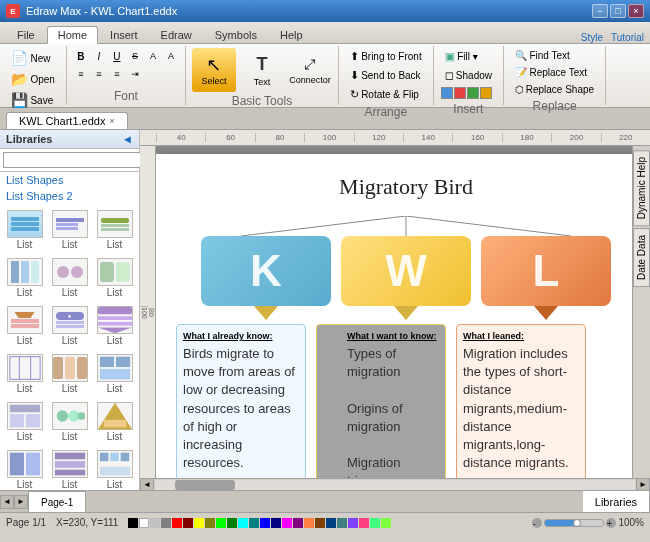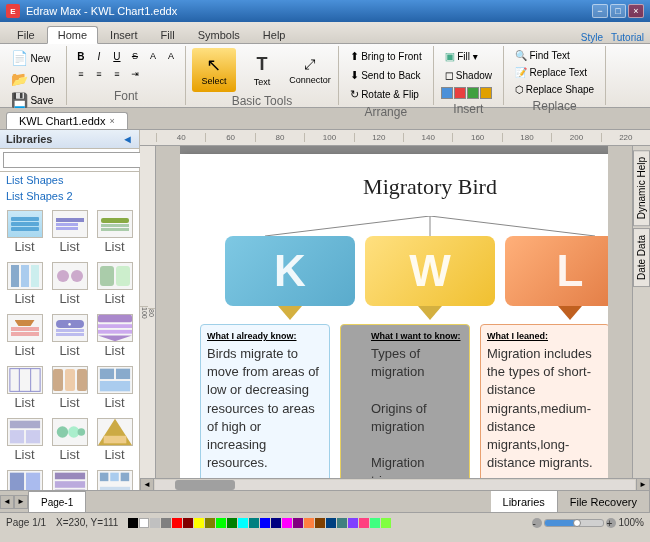--- a/index.html
+++ b/index.html
@@ -122,35 +122,35 @@
       padding: 4px; overflow-y: auto; flex: 1;
     }
     .shape-item {
       display: flex; flex-direction: column; align-items: center; gap: 1px;
       cursor: pointer; padding: 2px;
     }
     .shape-img {
       width: 36px; height: 28px; border: 1px solid #c0bbb0; background: #f5f5f5;
       display: flex; align-items: center; justify-content: center; font-size: 8px;
     }
-    .shape-label { font-size: 13px; color: #555; }
+    .shape-label { font-size: 10px; color: #555; }
 
     
     .canvas-area {
       flex: 1; display: flex; flex-direction: column; background: #c8c4bc; overflow: hidden;
     }
     .canvas-ruler-h {
       height: 16px; background: #e8e4de; border-bottom: 1px solid #a0a0a0;
       display: flex; align-items: center; padding-left: 16px;
       font-size: 8px; color: #666;
     }
     .canvas-ruler-marks { display: flex; flex: 1; }
     .ruler-mark { flex: 1; text-align: center; border-left: 1px solid #c0bbb0; }
 
-    .canvas-with-ruler { display: flex; flex: 1; overflow: hidden; gap: 24px; }
+    .canvas-with-ruler { display: flex; flex: 1; overflow: hidden; }
     .canvas-ruler-v {
       width: 16px; background: #e8e4de; border-right: 1px solid #a0a0a0;
       font-size: 8px; color: #666; writing-mode: vertical-rl;
       display: flex; flex-direction: column; align-items: center;
     }
     .ruler-v-mark { flex: 1; text-align: center; border-top: 1px solid #c0bbb0; font-size: 7px; }
 
     .canvas-scroll { flex: 1; overflow: auto; background: #888; }
     .canvas-page {
       width: 500px; min-height: 380px; background: white;
@@ -244,21 +244,21 @@
     <div class="title-btn">−</div>
     <div class="title-btn">□</div>
     <div class="title-btn" style="background:rgba(200,0,0,0.5);">×</div>
   </div>
 </div>
 
 <div class="ribbon-tabs">
   <div class="tab">File</div>
   <div class="tab active">Home</div>
   <div class="tab">Insert</div>
-  <div class="tab">Fill</div>
+  <div class="tab">Edraw</div>
   <div class="tab">Symbols</div>
   <div class="tab">Help</div>
   <div style="margin-left:auto; display:flex; align-items:center; gap:8px; padding-right:6px; font-size:10px;">
     <span style="color:#1a6bc0; cursor:pointer;">Style</span>
     <span style="color:#1a6bc0; cursor:pointer;">Tutorial</span>
   </div>
 </div>
 
 <div class="ribbon">
 
@@ -703,23 +703,20 @@
 <div style="display:flex; align-items:center; background:#c8c4bc; height:22px; border-top:1px solid #a0a0a0;">
   <div class="nav-btn">◄</div>
   <div class="nav-btn">►</div>
   <div style="padding:2px 12px; font-size:10px; background:white; border:1px solid #a0a0a0; border-bottom:none; cursor:pointer; height:100%; display:flex;align-items:center;">
     <span>Page-1</span>
   </div>
   <div style="flex:1;"></div>
 
   <div class="bottom-tab active">
     <span>Libraries</span>
-  </div>
-  <div class="bottom-tab">
-    <span>File Recovery</span>
   </div>
 </div>
 
 <div class="status-bar">
   <span>Page 1/1</span>
   <span>X=230, Y=111</span>
   <div class="status-color-palette">
     <div class="color-swatch" style="background:#000000;"></div>
     <div class="color-swatch" style="background:#ffffff; border:1px solid #aaa;"></div>
     <div class="color-swatch" style="background:#c0c0c0;"></div>

